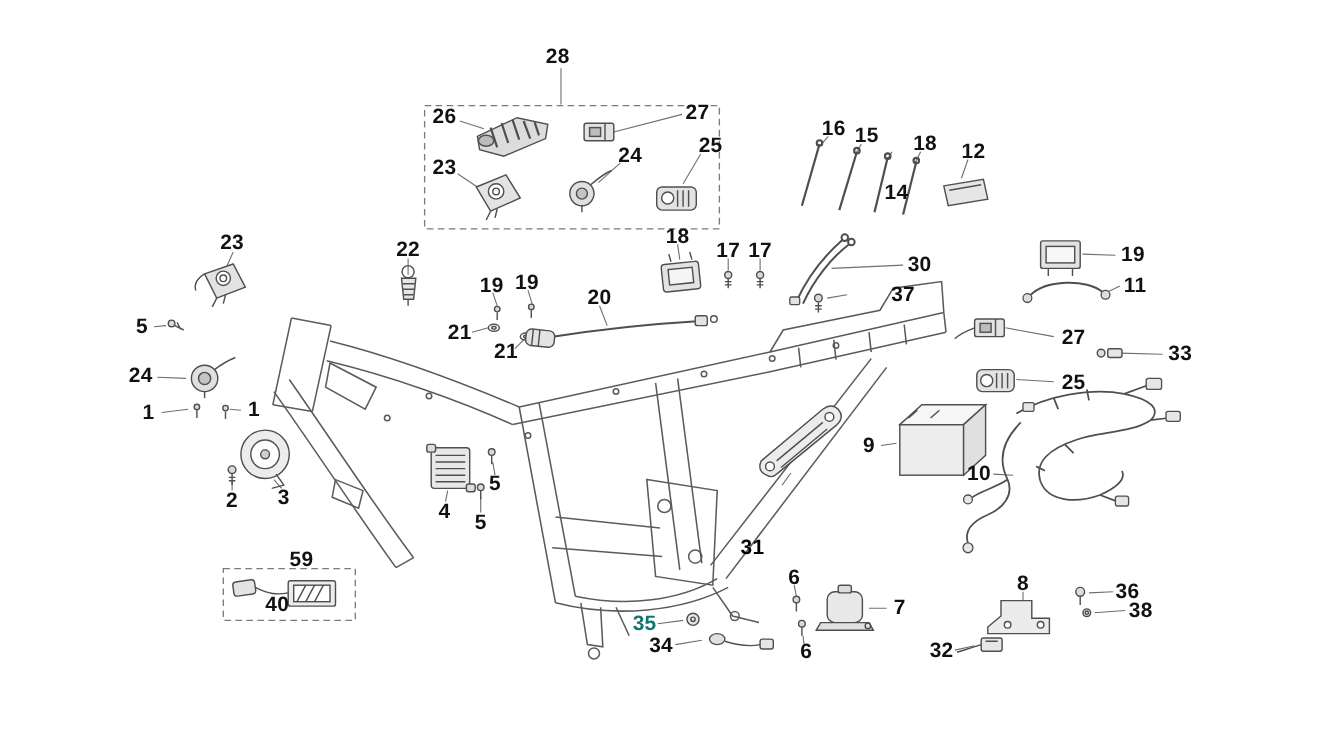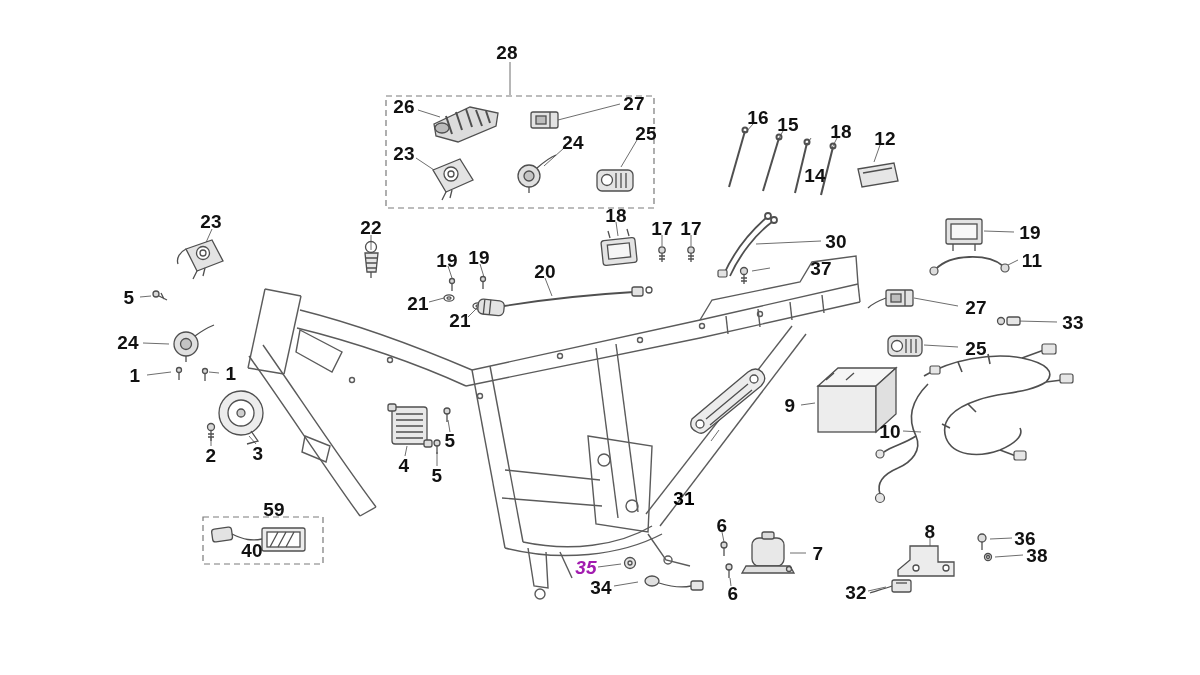--- a/index.html
+++ b/index.html
@@ -477,21 +477,21 @@
       <span class="part-label" style="left: 211px; top: 455px; color: rgb(17, 17, 17);">2</span>
       <span class="part-label" style="left: 258px; top: 453px; color: rgb(17, 17, 17);">3</span>
       <span class="part-label" style="left: 404px; top: 465px; color: rgb(17, 17, 17);">4</span>
       <span class="part-label" style="left: 450px; top: 440px; color: rgb(17, 17, 17);">5</span>
       <span class="part-label" style="left: 437px; top: 475px; color: rgb(17, 17, 17);">5</span>
       <span class="part-label" style="left: 684px; top: 450px; color: #000000; margin-top: 48px;">31</span>
       <span class="part-label" style="left: 274px; top: 509px; color: rgb(17, 17, 17);">59</span>
       <span class="part-label" style="left: 252px; top: 550px; color: rgb(17, 17, 17);">40</span>
       <span class="part-label" style="left: 722px; top: 525px; color: rgb(17, 17, 17);">6</span>
       <span class="part-label" style="left: 818px; top: 553px; color: rgb(17, 17, 17);">7</span>
-      <span class="part-label" style="left: 586px; top: 567px; color: #a21caf; font-style: italic;">35</span>
+      <span class="part-label" style="left: 586px; top: 567px; color: #0f766e;">35</span>
       <span class="part-label" style="left: 601px; top: 587px; color: rgb(17, 17, 17);">34</span>
       <span class="part-label" style="left: 733px; top: 593px; color: rgb(17, 17, 17);">6</span>
       <span class="part-label" style="left: 930px; top: 531px; color: rgb(17, 17, 17);">8</span>
       <span class="part-label" style="left: 1025px; top: 538px; color: rgb(17, 17, 17);">36</span>
       <span class="part-label" style="left: 1037px; top: 555px; color: rgb(17, 17, 17);">38</span>
       <span class="part-label" style="left: 856px; top: 592px; color: rgb(17, 17, 17);">32</span>
     </div>
 
 </div>
 

